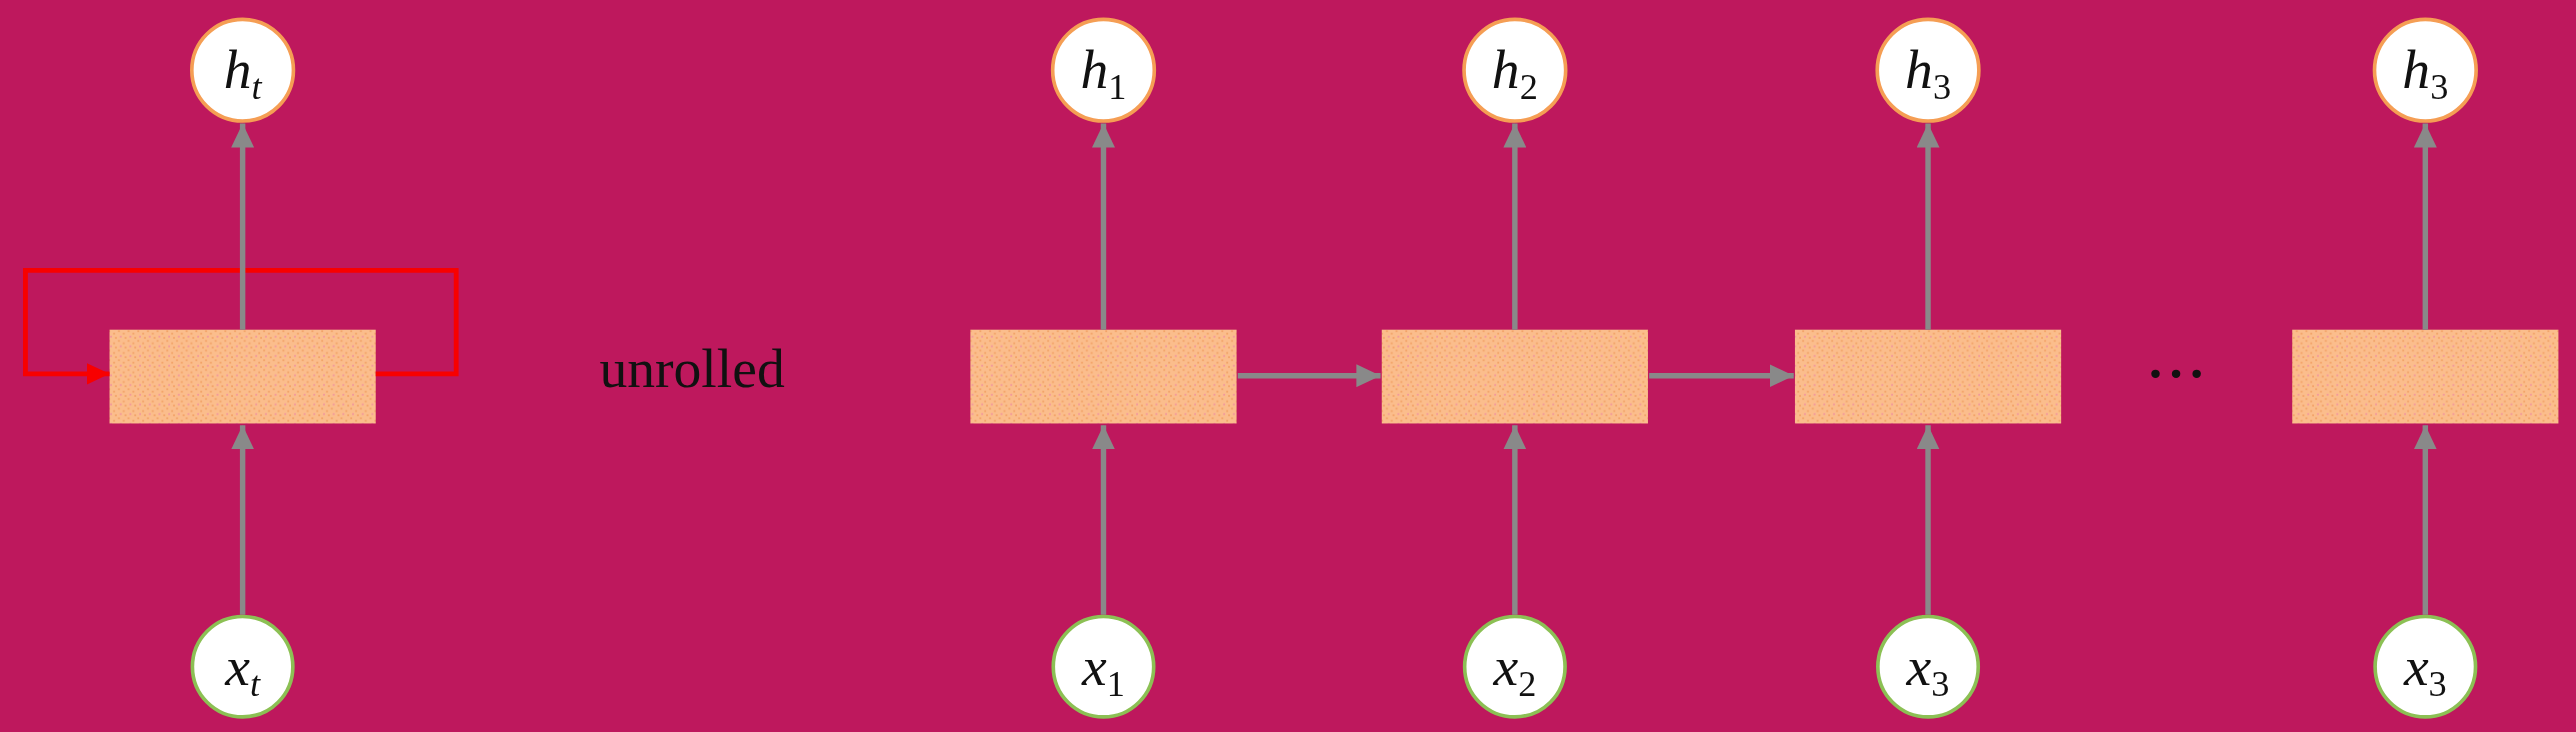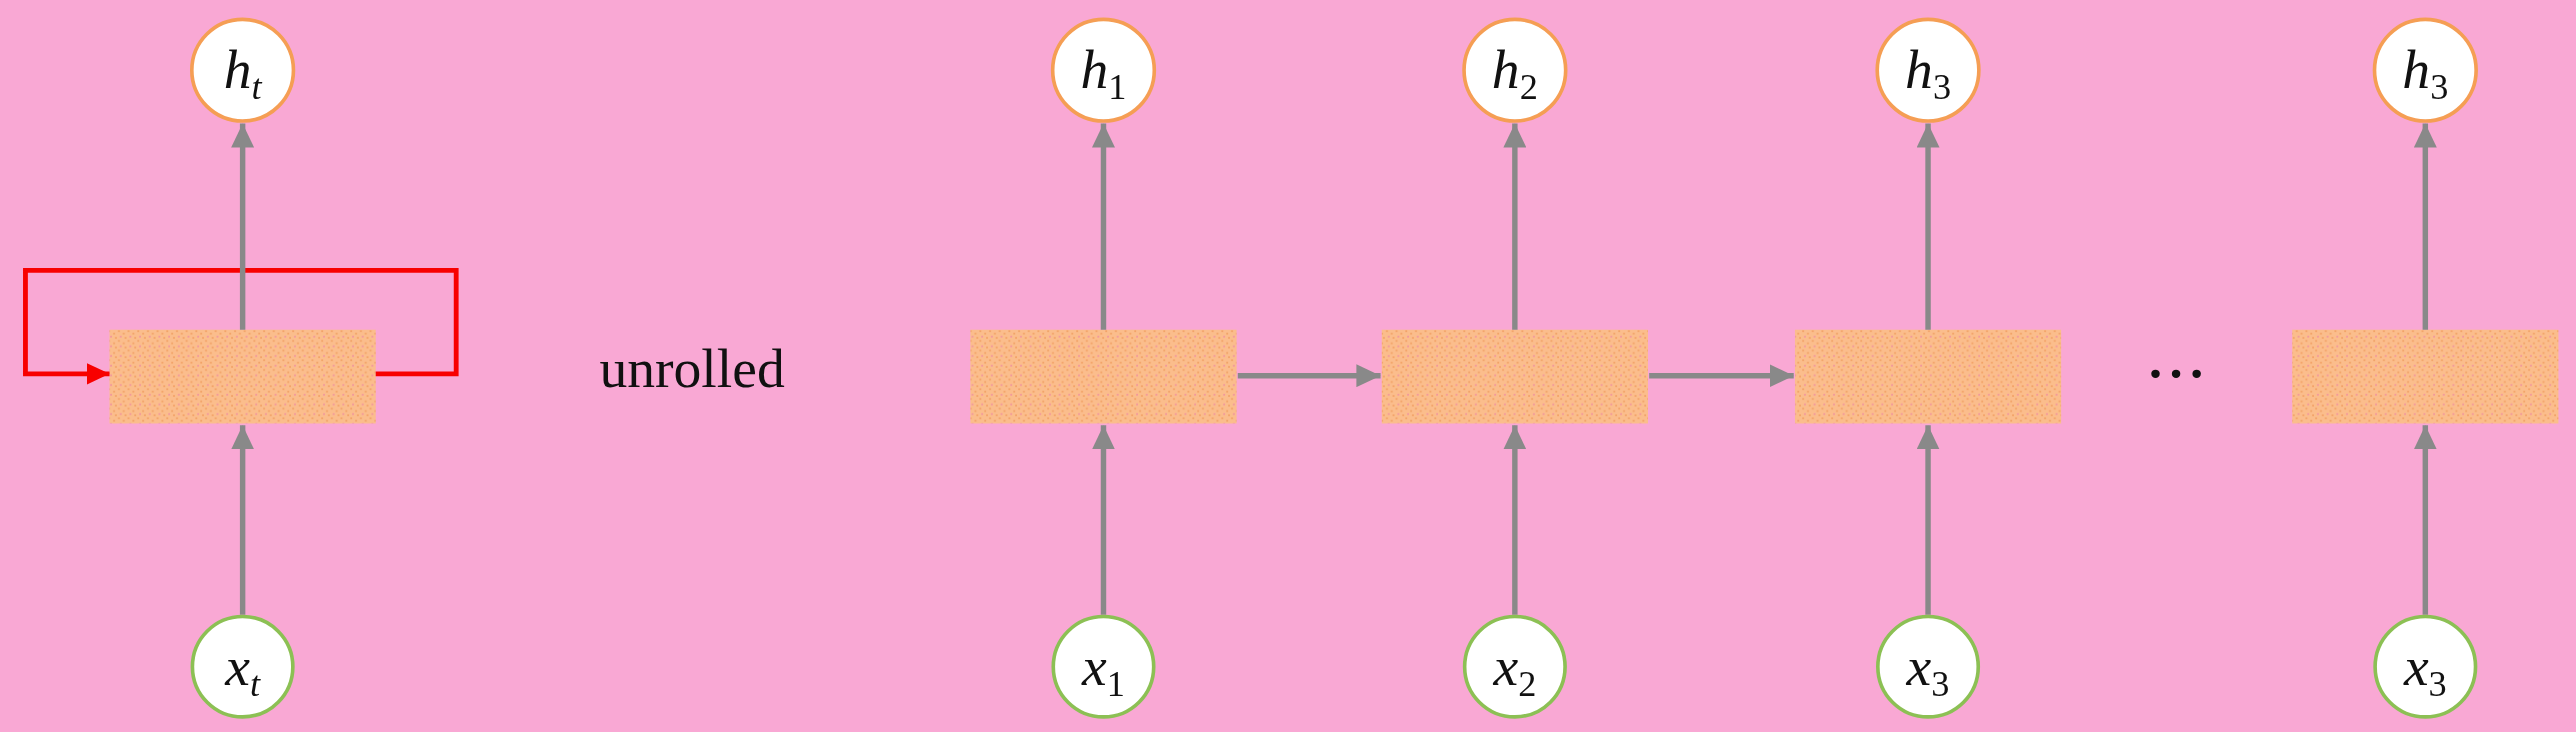--- a/index.html
+++ b/index.html
@@ -1,16 +1,16 @@
 <!DOCTYPE html>
 <html style="font-size:9.7px"><head>
 <meta charset="utf-8">
 <style>
   html, body { margin: 0; padding: 0; background: #ffffff; }
-  .diagram-wrap { width: 2576px; height: 732px; background: #f9a8d4; }
+  .diagram-wrap { width: 2576px; height: 732px; background: #be185d; }
   svg { display: block; }
   text {
     font-family: "Liberation Serif", "DejaVu Serif", serif;
     user-select: none;
   }
 </style>
 </head>
 <body>
 
 <div class="diagram-wrap">

